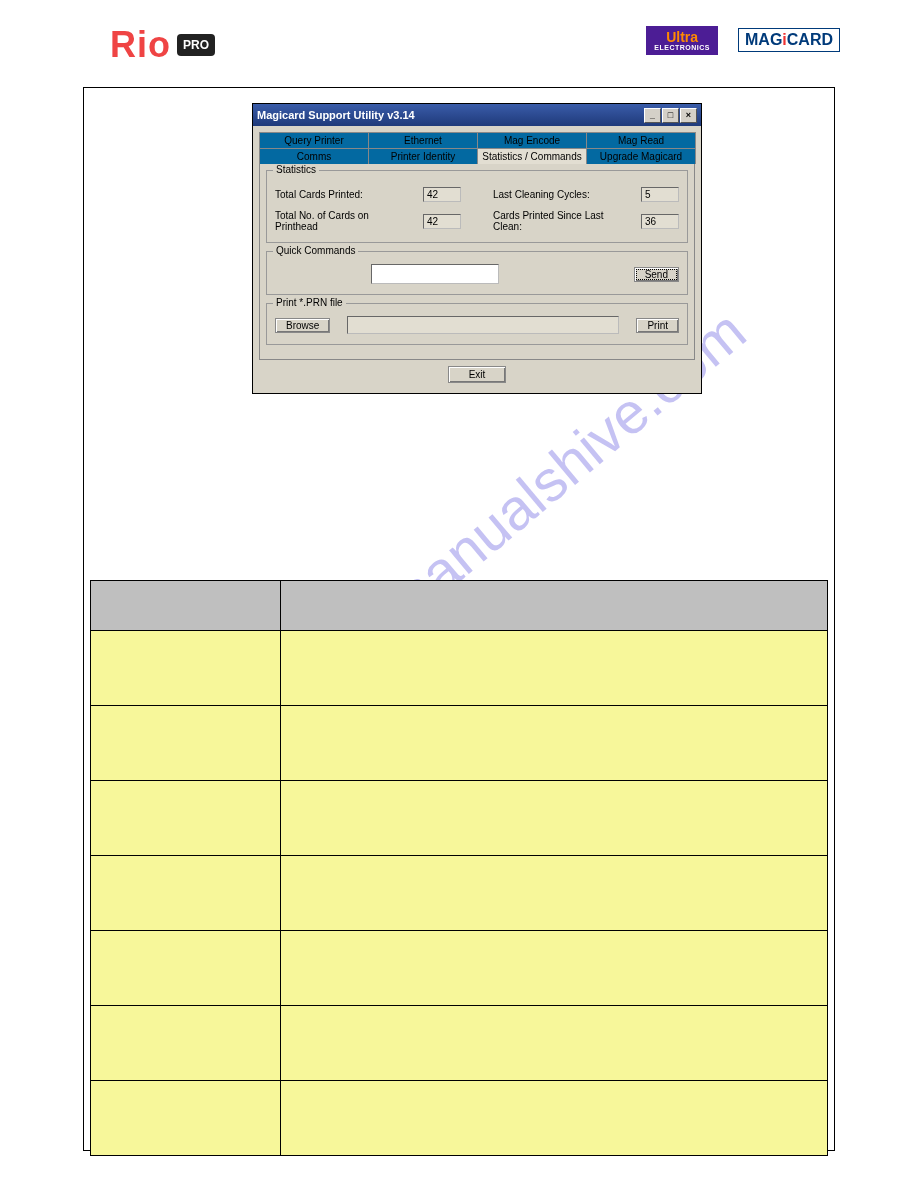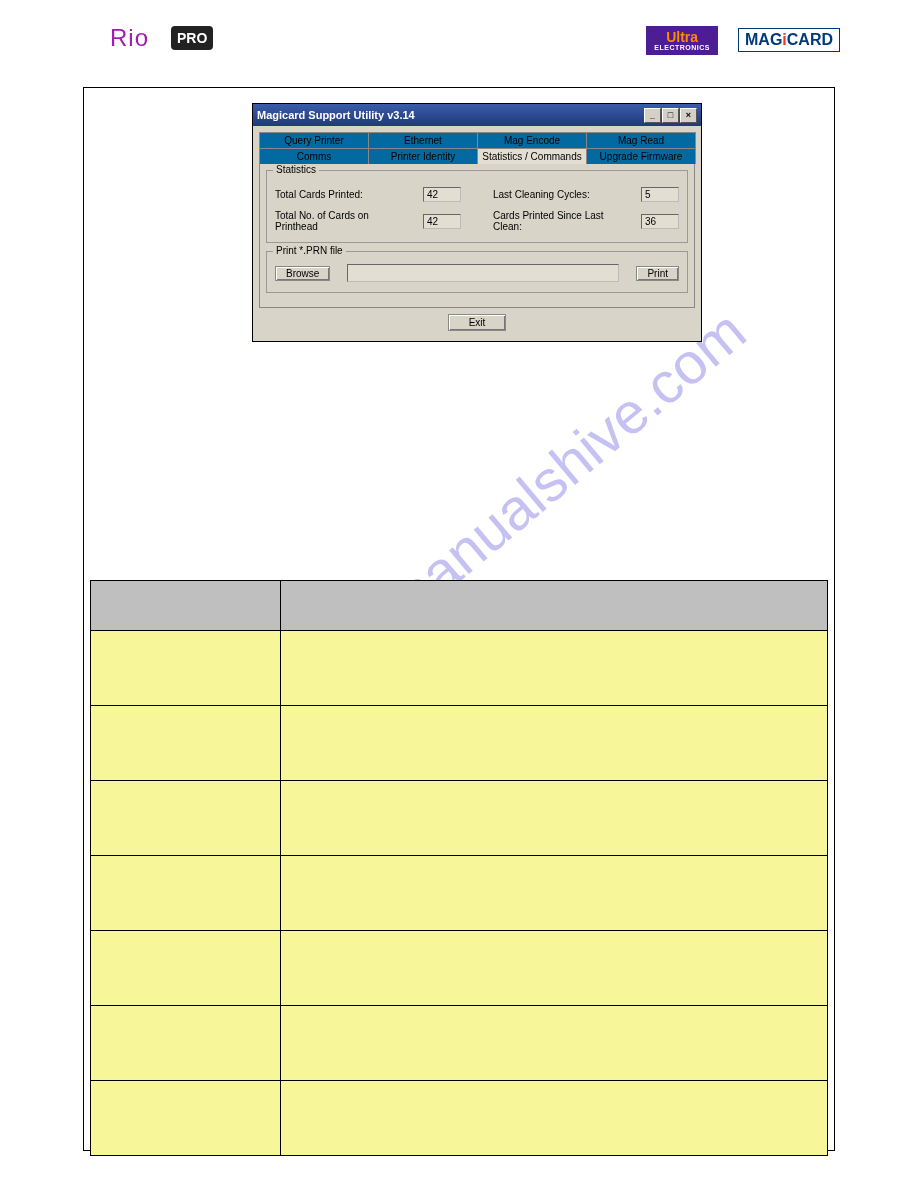--- a/index.html
+++ b/index.html
@@ -21,34 +21,33 @@
   }
   .logo-rio {
     position: absolute;
     left: 110px;
     top: 0;
     display: flex;
     align-items: center;
     gap: 6px;
   }
   .logo-rio .rio-text {
-    font-size: 24px;
-    font-weight: 400;
+    font-size: 36px;
+    font-weight: 700;
     letter-spacing: 1px;
-    color: #a21caf;
+    color: #ef4444;
     font-family: "Segoe UI", Arial, sans-serif;
   }
   .logo-rio .pro-badge {
     background: #222;
     color: #fff;
-    font-size: 14px;
+    font-size: 12px;
     font-weight: 600;
     padding: 4px 6px;
     border-radius: 4px;
-    margin-left: 16px;
   }
   .logo-ultra {
     position: absolute;
     right: 200px;
     top: 2px;
     background: #4c1d95;
     color: #ff8a00;
     font-size: 14px;
     font-weight: 700;
     padding: 4px 8px;
@@ -265,21 +264,21 @@
       <div class="tabs-row">
         <div class="tab">Query Printer</div>
         <div class="tab">Ethernet</div>
         <div class="tab">Mag Encode</div>
         <div class="tab">Mag Read</div>
       </div>
       <div class="tabs-row">
         <div class="tab">Comms</div>
         <div class="tab">Printer Identity</div>
         <div class="tab active">Statistics / Commands</div>
-        <div class="tab">Upgrade Firmware</div>
+        <div class="tab">Upgrade Magicard</div>
       </div>
       <div class="tab-panel">
 
         <div class="groupbox">
           <span class="legend">Statistics</span>
           <div class="stat-row">
             <label>Total Cards Printed:</label>
             <div class="field-ro">42</div>
             <div class="spacer"></div>
             <label class="lbl2">Last Cleaning Cycles:</label>
@@ -287,20 +286,28 @@
           </div>
           <div class="stat-row">
             <label>Total No. of Cards on Printhead</label>
             <div class="field-ro">42</div>
             <div class="spacer"></div>
             <label class="lbl2">Cards Printed Since Last Clean:</label>
             <div class="field-ro">36</div>
           </div>
         </div>
 
+        <div class="groupbox">
+          <span class="legend">Quick Commands</span>
+          <div class="quick-row">
+            <input class="text-field" value="" style="">
+            <div class="spacer"></div>
+            <button class="btn dashed">Send</button>
+          </div>
+        </div>
 
         <div class="groupbox">
           <span class="legend">Print *.PRN file</span>
           <div class="prn-row">
             <button class="btn">Browse</button>
             <div class="path-field"></div>
             <button class="btn">Print</button>
           </div>
         </div>
 

